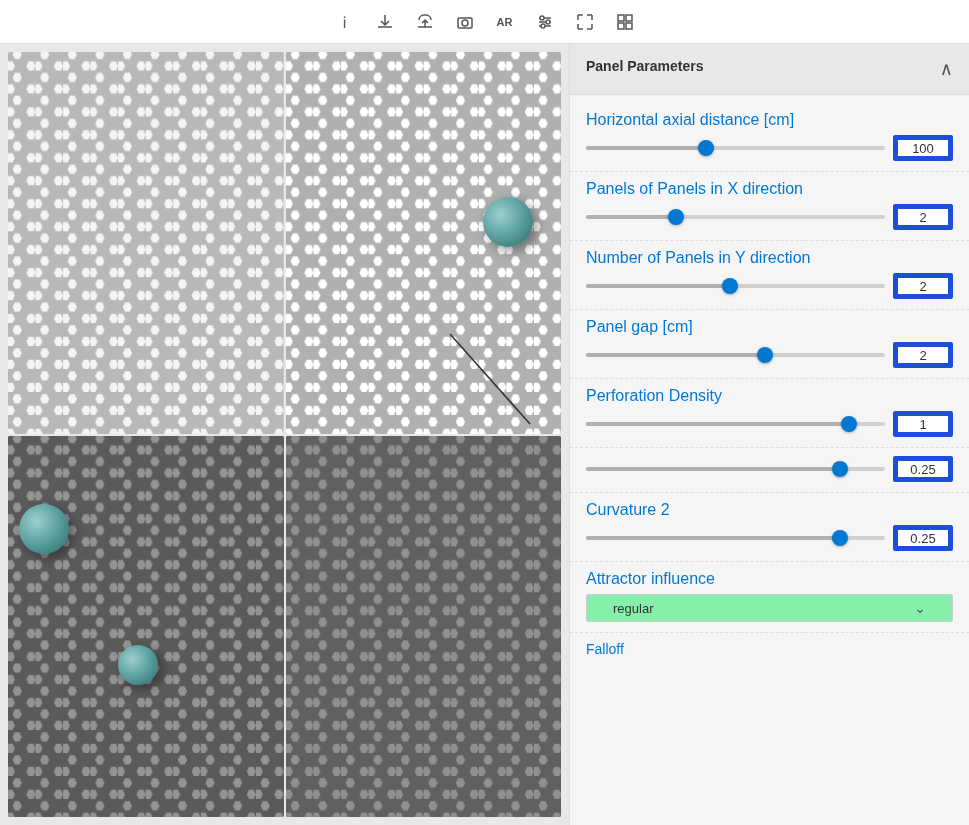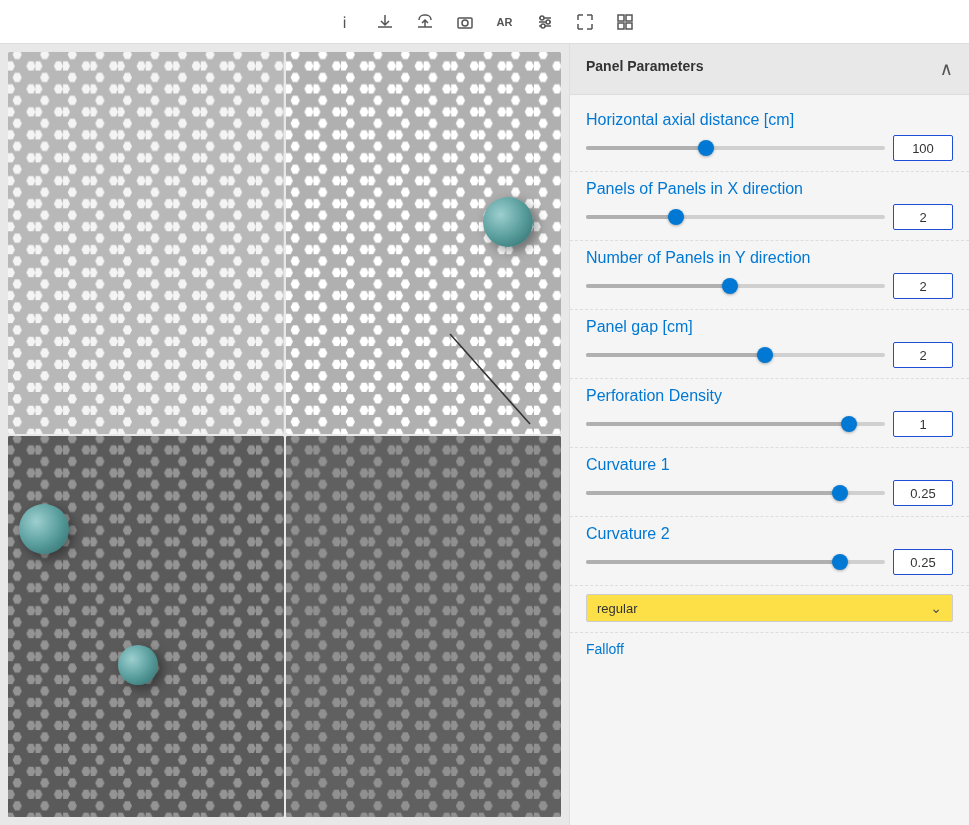--- a/index.html
+++ b/index.html
@@ -166,42 +166,42 @@
       position: absolute;
       top: 50%;
       transform: translate(-50%, -50%);
       cursor: pointer;
       box-shadow: 0 1px 3px rgba(0,0,0,0.3);
     }
 
     .value-input {
       width: 60px;
       height: 26px;
-      border: 1px solid #1d4ed8;
+      border: 5px solid #1d4ed8;
       border-radius: 2px;
       text-align: center;
       font-size: 13px;
       color: #333;
       background: white;
       flex-shrink: 0;
     }
 
     
     .dropdown-row {
       padding: 8px 16px 10px;
       border-bottom: 1px dashed #ddd;
     }
 
     .dropdown-control {
       display: flex;
       align-items: flex-end;
       border: 1px solid #ccc;
       border-radius: 2px;
-      background: #fde047;
-      padding: 5px 10px;
+      background: #86efac;
+      padding: 5px 26px;
       cursor: pointer;
       justify-content: space-between;
     }
 
     .dropdown-value {
       font-size: 13px;
       color: #333;
     }
 
     .dropdown-arrow {
@@ -393,21 +393,20 @@
             <div class="param-label">Perforation Density</div>
             <div class="param-control">
               <div class="slider-track">
                 <div class="slider-fill" style="width: 88%;"></div>
                 <div class="slider-thumb" style="left: 88%;"></div>
               </div>
               <input class="value-input" type="text" value="1" style="">
             </div>
           </div>
           <div class="param-row">
-            <div class="param-label">Curvature 1</div>
             <div class="param-control">
               <div class="slider-track">
                 <div class="slider-fill" style="width: 85%;"></div>
                 <div class="slider-thumb" style="left: 85%;"></div>
               </div>
               <input class="value-input" type="text" value="0.25" style="">
             </div>
           </div>
           <div class="param-row">
             <div class="param-label">Curvature 2</div>
@@ -415,20 +414,21 @@
               <div class="slider-track">
                 <div class="slider-fill" style="width: 85%;"></div>
                 <div class="slider-thumb" style="left: 85%;"></div>
               </div>
               <input class="value-input" type="text" value="0.25" style="">
             </div>
           </div>
         </div>
 
       <div class="dropdown-row">
+        <div class="param-label">Attractor influence</div>
         <div class="dropdown-control">
           <span class="dropdown-value">regular</span>
           <span class="dropdown-arrow">⌄</span>
         </div>
       </div>
 
       <div class="falloff-row">
         <div class="falloff-label">Falloff</div>
       </div>
 

